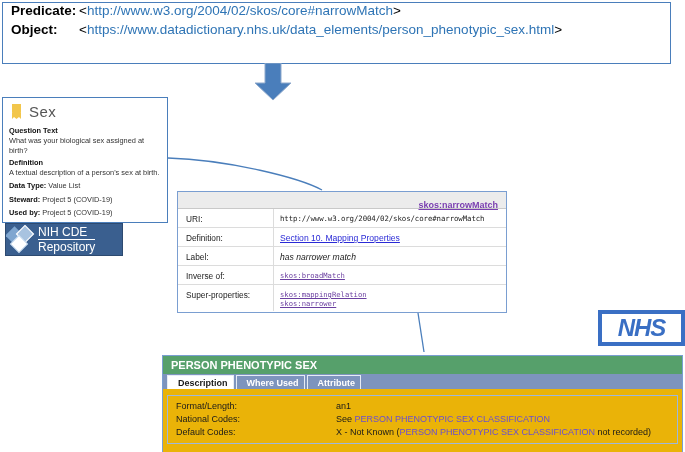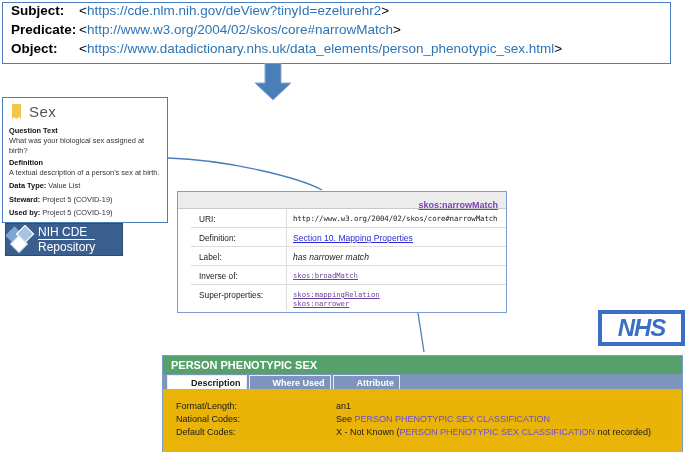--- a/index.html
+++ b/index.html
@@ -36,21 +36,21 @@
   #nih-logo-text .l1{border-bottom:1.3px solid #fff;display:block;padding-bottom:1px;}
   #nih-logo-text .l2{display:block;padding-top:1px;}
 
   
   #skos-table{left:177px;top:191px;width:330px;height:122px;
       border:1px solid #7a9ed1;background:#fff;box-sizing:border-box;}
   #skos-head{height:17px;background:#ececec;border-bottom:1px solid #c9c9c9;
       text-align:right;padding:2px 8px 0 0;box-sizing:border-box;}
   #skos-head span{font-size:9px;font-weight:bold;color:#7a3fb0;
       text-decoration:underline;font-family:"Liberation Sans",sans-serif;}
-  .skos-row{display:flex;border-bottom:1px solid #dcdcdc;min-height:18px;margin-left:13px;}
+  .skos-row{display:flex;border-bottom:1px solid #dcdcdc;min-height:18px;}
   .skos-row:last-child{border-bottom:none;}
   .skos-k{width:96px;flex:0 0 96px;font-size:8.3px;color:#222;padding:5px 0 3px 8px;
       border-right:1px solid #dcdcdc;box-sizing:border-box;}
   .skos-v{flex:1;padding:5px 0 3px 6px;font-size:8.3px;color:#222;box-sizing:border-box;}
   .mono{font-family:"DejaVu Sans Mono",monospace;font-size:7.4px;letter-spacing:-.1px;}
   .lnk-blue{color:#2a2ad6;text-decoration:underline;font-size:8.6px;}
   .ital{font-style:italic;font-size:8.6px;color:#222;}
   .lnk-purple{color:#6a3fa0;text-decoration:underline;
       font-family:"DejaVu Sans Mono",monospace;font-size:7.2px;display:block;line-height:9px;}
 
@@ -61,21 +61,21 @@
       justify-content:center;}
   #nhs-inner span{color:#3a6fc4;font-weight:bold;font-style:italic;font-size:24px;
       letter-spacing:-1px;font-family:"Liberation Sans",sans-serif;}
 
   
   #dd-table{left:162px;top:355px;width:521px;height:103px;
       border:1px solid #7a9ed1;background:#eab308;box-sizing:border-box;}
   #dd-title{background:#56a06b;color:#fff;font-weight:bold;font-size:11px;
       padding:3px 0 3px 8px;}
   #dd-tabs{background:#7d94bd;display:flex;align-items:flex-end;padding-left:4px;height:15px;}
-  .dd-tab{font-size:9px;font-weight:bold;padding:2px 5px 1px 23px;margin-right:2px;
+  .dd-tab{font-size:9px;font-weight:bold;padding:2px 5px 1px 10px;margin-right:2px;
       color:#fff;border-left:1px solid #e6ecf5;border-right:1px solid #e6ecf5;
       border-top:1px solid #e6ecf5;}
   .dd-tab.active{background:#fff;color:#1a1a1a;}
   #dd-body{margin:6px 4px 0 4px;border:1px solid #9db8dd;padding:4px 0 4px 0;}
   .dd-row{display:flex;font-size:9px;color:#1a1a1a;line-height:13px;padding-left:8px;}
   .dd-k{width:160px;flex:0 0 160px;}
   .dd-v{flex:1;}
   .dd-v .pl{color:#6a4fd0;}
 
   svg.conn{position:absolute;left:0;top:0;width:685px;height:452px;
@@ -83,24 +83,20 @@
 </style>
 </head>
 <body>
 
 <svg class="conn">
   <path d="M168,158 C 230,160 300,178 322,190" fill="none" stroke="#4a7ebb" stroke-width="1.3"></path>
   <path d="M418,313 L 424,352" fill="none" stroke="#4a7ebb" stroke-width="1.3"></path>
 </svg>
 
 <div class="abs" id="triple-box">
-  <div class="triple-row">
-    <span class="triple-label">Subject:</span>
-    <span class="triple-val"><span>&lt;</span><span class="u">https://cde.nlm.nih.gov/deView?tinyId=ezelurehr2</span><span>&gt;</span></span>
-  </div>
   <div class="triple-row">
     <span class="triple-label">Predicate:</span>
     <span class="triple-val"><span>&lt;</span><span class="u">http://www.w3.org/2004/02/skos/core#narrowMatch</span><span>&gt;</span></span>
   </div>
   <div class="triple-row">
     <span class="triple-label">Object:</span>
     <span class="triple-val"><span>&lt;</span><span class="u">https://www.datadictionary.nhs.uk/data_elements/person_phenotypic_sex.html</span><span>&gt;</span></span>
   </div>
 </div>
 

